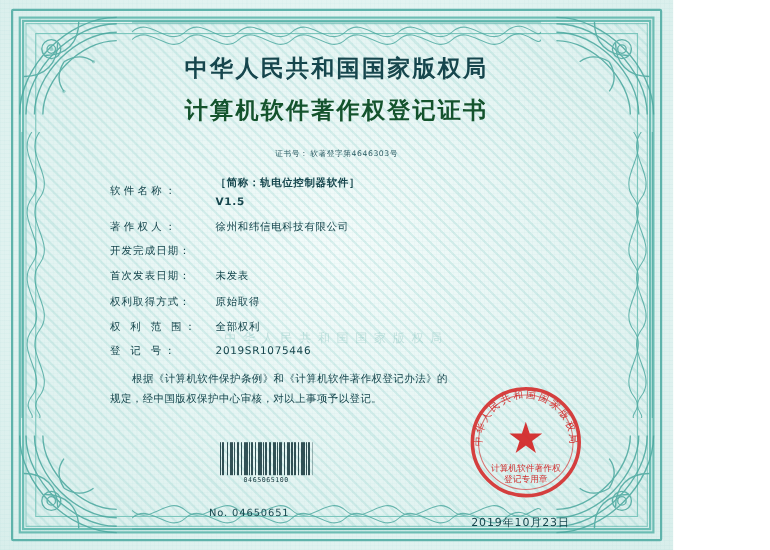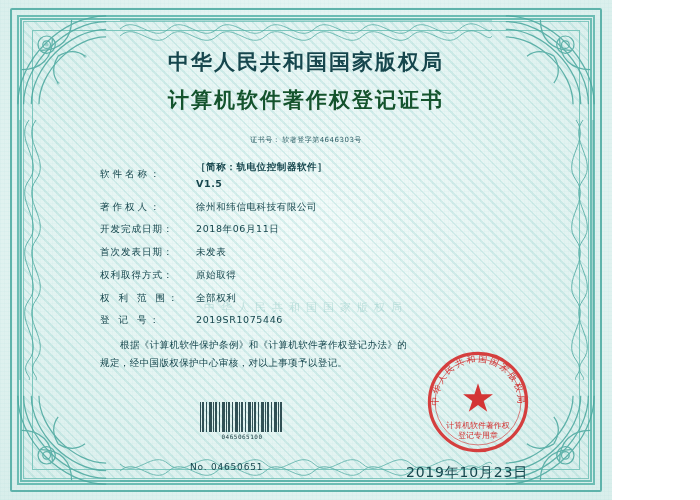--- a/index.html
+++ b/index.html
@@ -200,23 +200,23 @@
     position: absolute;
     left: 190px;
     bottom: 28px;
     font-size: 9px;
     color: #16464d;
     letter-spacing: .8px;
     margin-top: 39px;
   }
   .footer-date {
     position: absolute;
-    right: 84px;
+    right: 94px;
     bottom: 18px;
-    font-size: 14px;
+    font-size: 10px;
     color: #16464d;
     letter-spacing: .8px;
   }
   
   .watermark {
     position: absolute;
     left: 60px;
     right: 60px;
     top: 300px;
     text-align: center;
@@ -367,21 +367,20 @@
         </div>
       </div>
 
       <div class="field-row">
         <div class="field-label">著作权人：</div>
         <div class="field-value">徐州和纬信电科技有限公司</div>
       </div>
 
       <div class="field-row">
         <div class="field-label tight">开发完成日期：</div>
-        <div class="field-value">2018年06月11日</div>
       </div>
 
       <div class="field-row">
         <div class="field-label tight">首次发表日期：</div>
         <div class="field-value">未发表</div>
       </div>
 
       <div class="field-row">
         <div class="field-label tight">权利取得方式：</div>
         <div class="field-value">原始取得</div>

